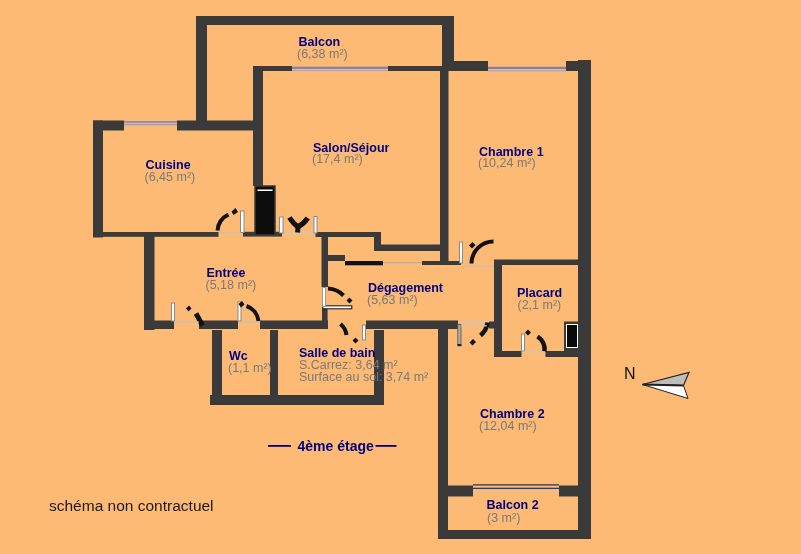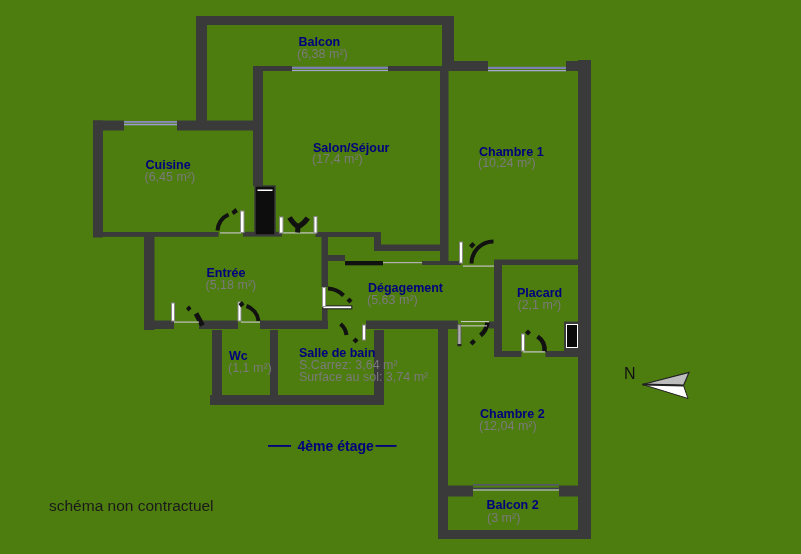--- a/index.html
+++ b/index.html
@@ -1,16 +1,16 @@
 <!DOCTYPE html>
 <html><head>
 <meta charset="utf-8">
 <style>
   html,body{margin:0;padding:0;background:#fff;}
-  .page{position:relative;width:801px;height:554px;background:#4d7c0f;overflow:hidden;}
+  .page{position:relative;width:801px;height:554px;background:#fdba74;overflow:hidden;}
   svg{position:absolute;top:0;left:0;}
   text{font-family:"Liberation Sans", sans-serif;}
   .nm{fill:#00007e;font-weight:bold;font-size:12.5px;}
   .ar{fill:#7a7a7a;font-size:12.5px;}
 </style>
 </head>
 <body>
 <div class="page">
 <svg width="801" height="554" viewBox="0 0 801 554">
 <g fill="#3a3a3a" stroke="none">

